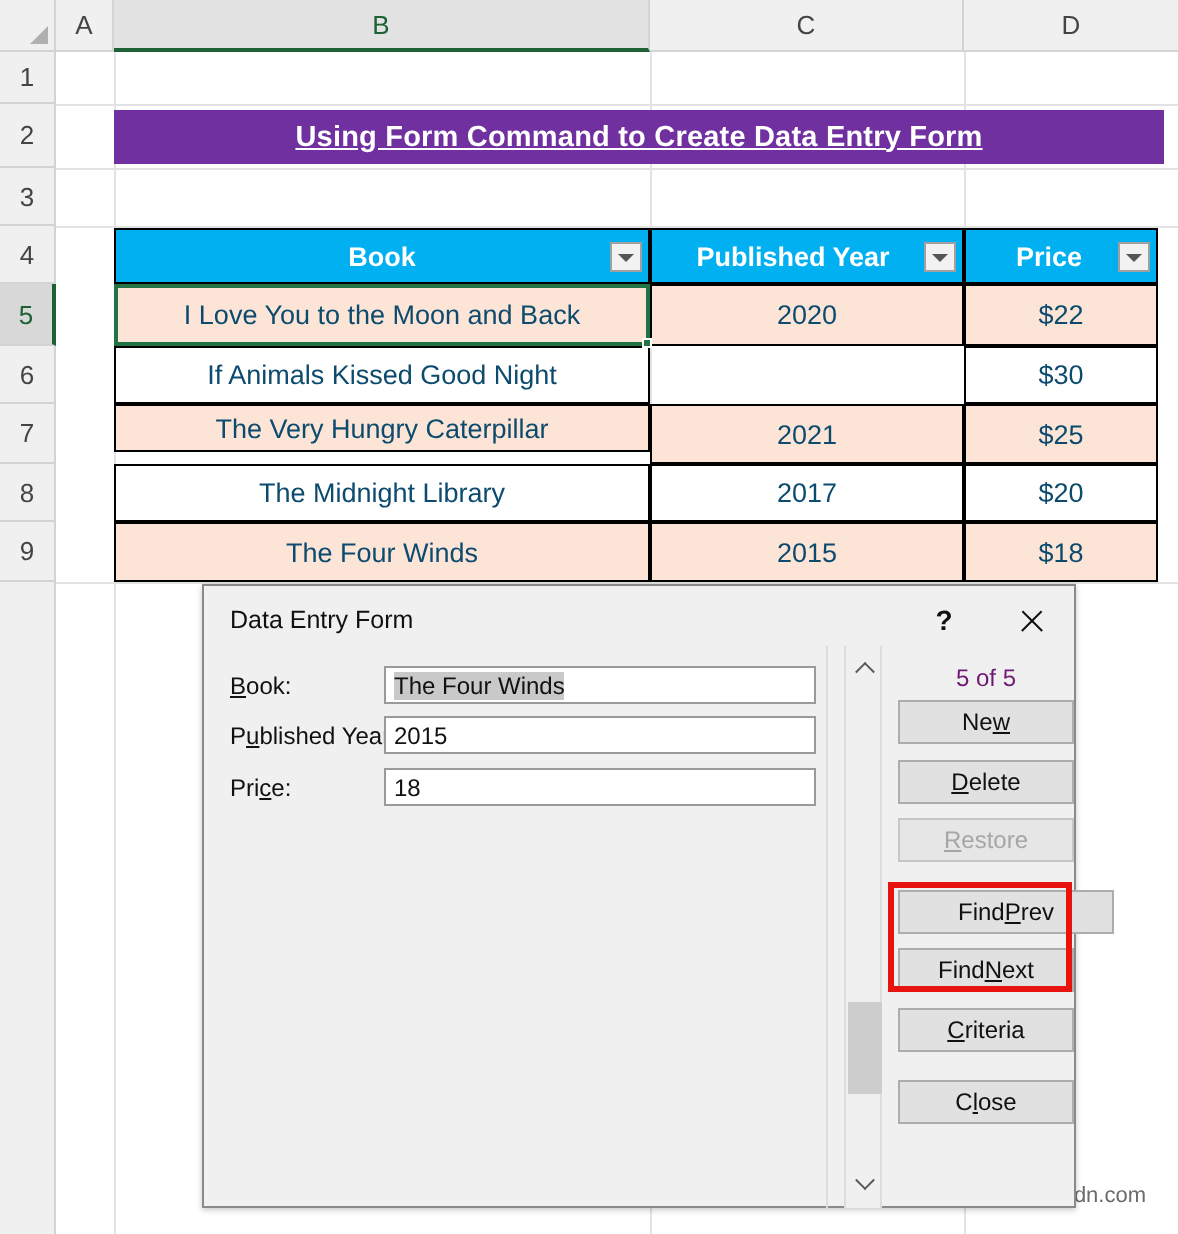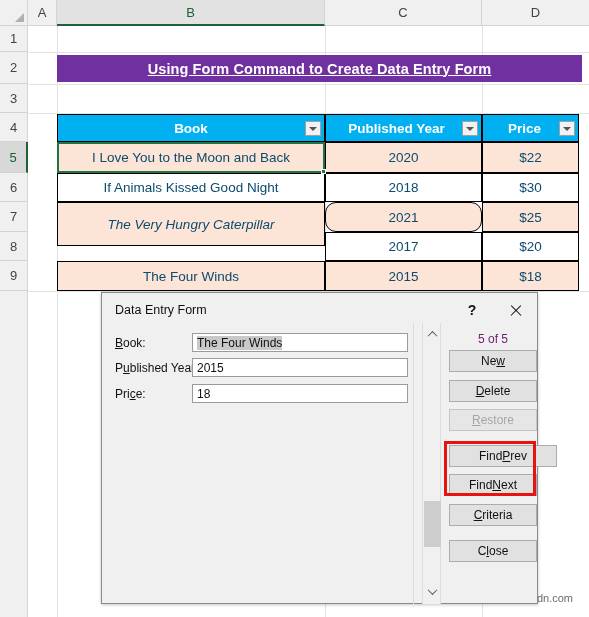--- a/index.html
+++ b/index.html
@@ -260,37 +260,37 @@
   <div class="cell" style="left:325px; top:142px; width:157px; height:31px; background:#FCE4D6;">
     <span>2020</span>
   </div>
   <div class="cell" style="left:482px; top:142px; width:97px; height:31px; background:#FCE4D6;">
     <span>$22</span>
   </div>
 
   <div class="cell" style="left:57px; top:173px; width:268px; height:29px; background:#FFFFFF;">
     <span>If Animals Kissed Good Night</span>
   </div>
-  <div class="cell" style="left:325px; top:173px; width:157px; height:29px; background:#FFFFFF;">
-    <span>2018</span>
-  </div>
   <div class="cell" style="left:482px; top:173px; width:97px; height:29px; background:#FFFFFF;">
     <span>$30</span>
   </div>
 
-  <div class="cell" style="left:57px; top:202px; width:268px; height:44px; background:#FCE4D6;font-style:italic;">
+  <div class="cell" style="left:57px; top:202px; width:268px; height:24px; background:#FCE4D6;">
     <span>The Very Hungry Caterpillar</span>
   </div>
-  <div class="cell" style="left:325px; top:202px; width:157px; height:30px; background:#FCE4D6;border-radius:11px;">
+  <div class="cell" style="left:325px; top:202px; width:157px; height:30px; background:#FCE4D6;">
     <span>2021</span>
   </div>
   <div class="cell" style="left:482px; top:202px; width:97px; height:30px; background:#FCE4D6;">
     <span>$25</span>
   </div>
 
+  <div class="cell" style="left:57px; top:232px; width:268px; height:29px; background:#FFFFFF;">
+    <span>The Midnight Library</span>
+  </div>
   <div class="cell" style="left:325px; top:232px; width:157px; height:29px; background:#FFFFFF;">
     <span>2017</span>
   </div>
   <div class="cell" style="left:482px; top:232px; width:97px; height:29px; background:#FFFFFF;">
     <span>$20</span>
   </div>
 
   <div class="cell" style="left:57px; top:261px; width:268px; height:30px; background:#FCE4D6;">
     <span>The Four Winds</span>
   </div>

